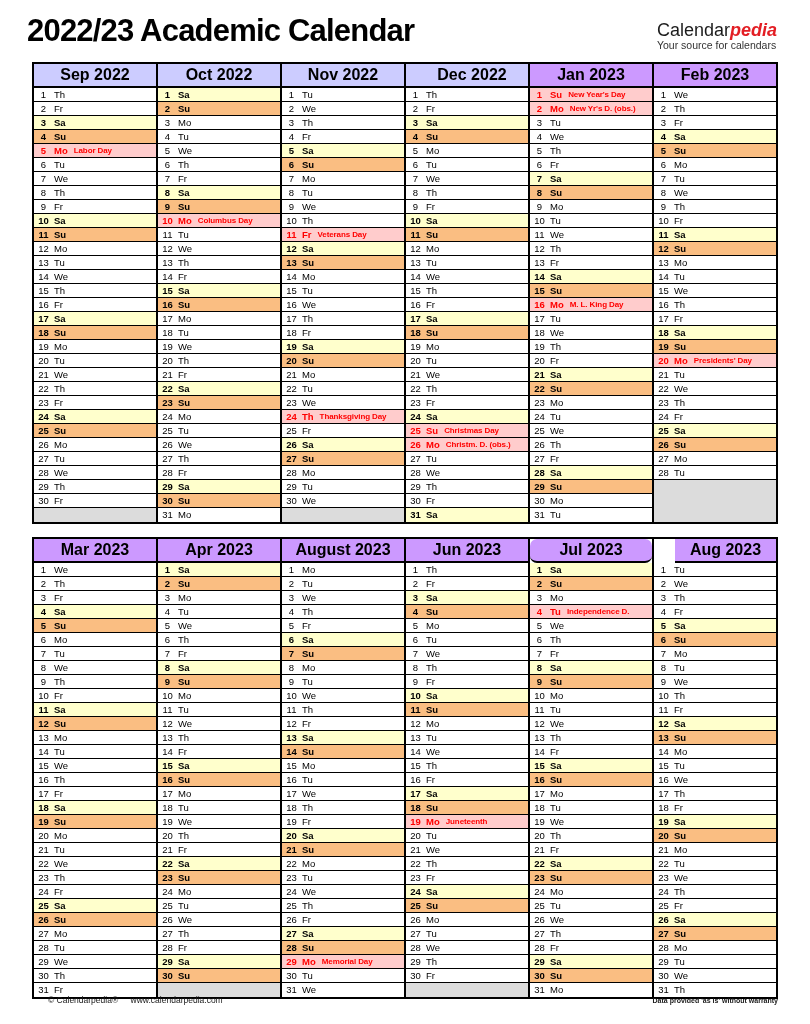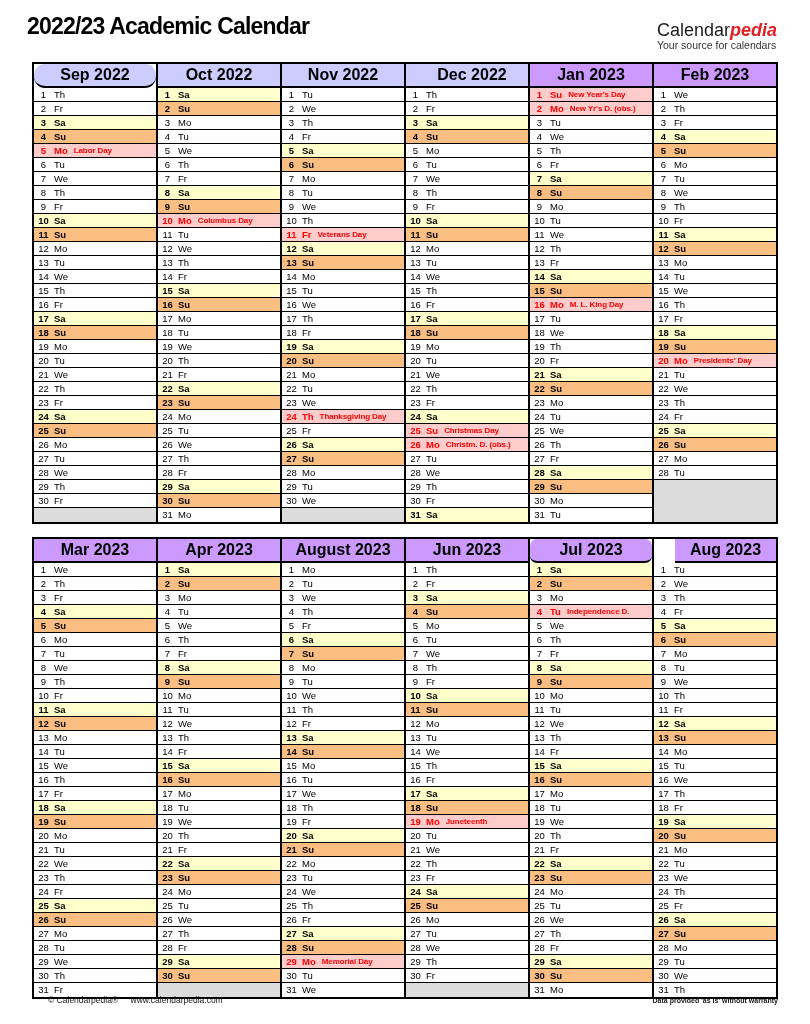--- a/index.html
+++ b/index.html
@@ -6,21 +6,21 @@
     --c-sat:#FFFFCC; --c-sun:#FABE82; --c-holbg:#FFCCCC; --c-holtx:#FF0000;
     --c-empty:#DCDCDC; --c-border:#000000; --c-logored:#E31E24;
     --c-hdr22:#CCCCFF; --c-hdr23:#CC99FF;
   }
   html,body{margin:0;padding:0;}
   body{
     width:810px;height:1024px;position:relative;background:#ffffff;
     font-family:"Liberation Sans", sans-serif;color:#000;overflow:hidden;
   }
   .page-title{
-    position:absolute;left:27px;top:13px;font-size:23px;font-weight:bold;
+    position:absolute;left:27px;top:13px;font-size:31px;font-weight:bold;
     letter-spacing:-0.8px;white-space:nowrap;
   }
   .logo{position:absolute;top:21px;right:33px;}
   .logo-name{font-size:18px;line-height:19px;color:#1c1c1c;white-space:nowrap;}
   .logo-name .red{color:var(--c-logored);font-weight:bold;font-style:italic;}
   .logo-tagline{font-size:10.5px;color:#333;line-height:11px;}
 
   .cal-table{
     position:absolute;left:32px;width:746px;display:flex;
     border:2px solid var(--c-border);box-sizing:border-box;background:#fff;
@@ -57,21 +57,21 @@
 
 <div class="page-title">2022/23 Academic Calendar</div>
 
 <div class="logo">
   <div class="logo-name"><span>Calendar</span><span class="red">pedia</span></div>
   <div class="logo-tagline">Your source for calendars</div>
 </div>
 
 <div class="cal-table" id="table-1">
     <div class="month">
-      <div class="month-header" style="background: var(--c-hdr22); border-radius: 11px;">Sep 2022</div>
+      <div class="month-header" style="background: var(--c-hdr22);">Sep 2022</div>
       <div class="day">
         <span class="num">1</span>
         <span class="wd">Th</span>
       </div>
       <div class="day">
         <span class="num">2</span>
         <span class="wd">Fr</span>
       </div>
       <div class="day sat">
         <span class="num">3</span>

